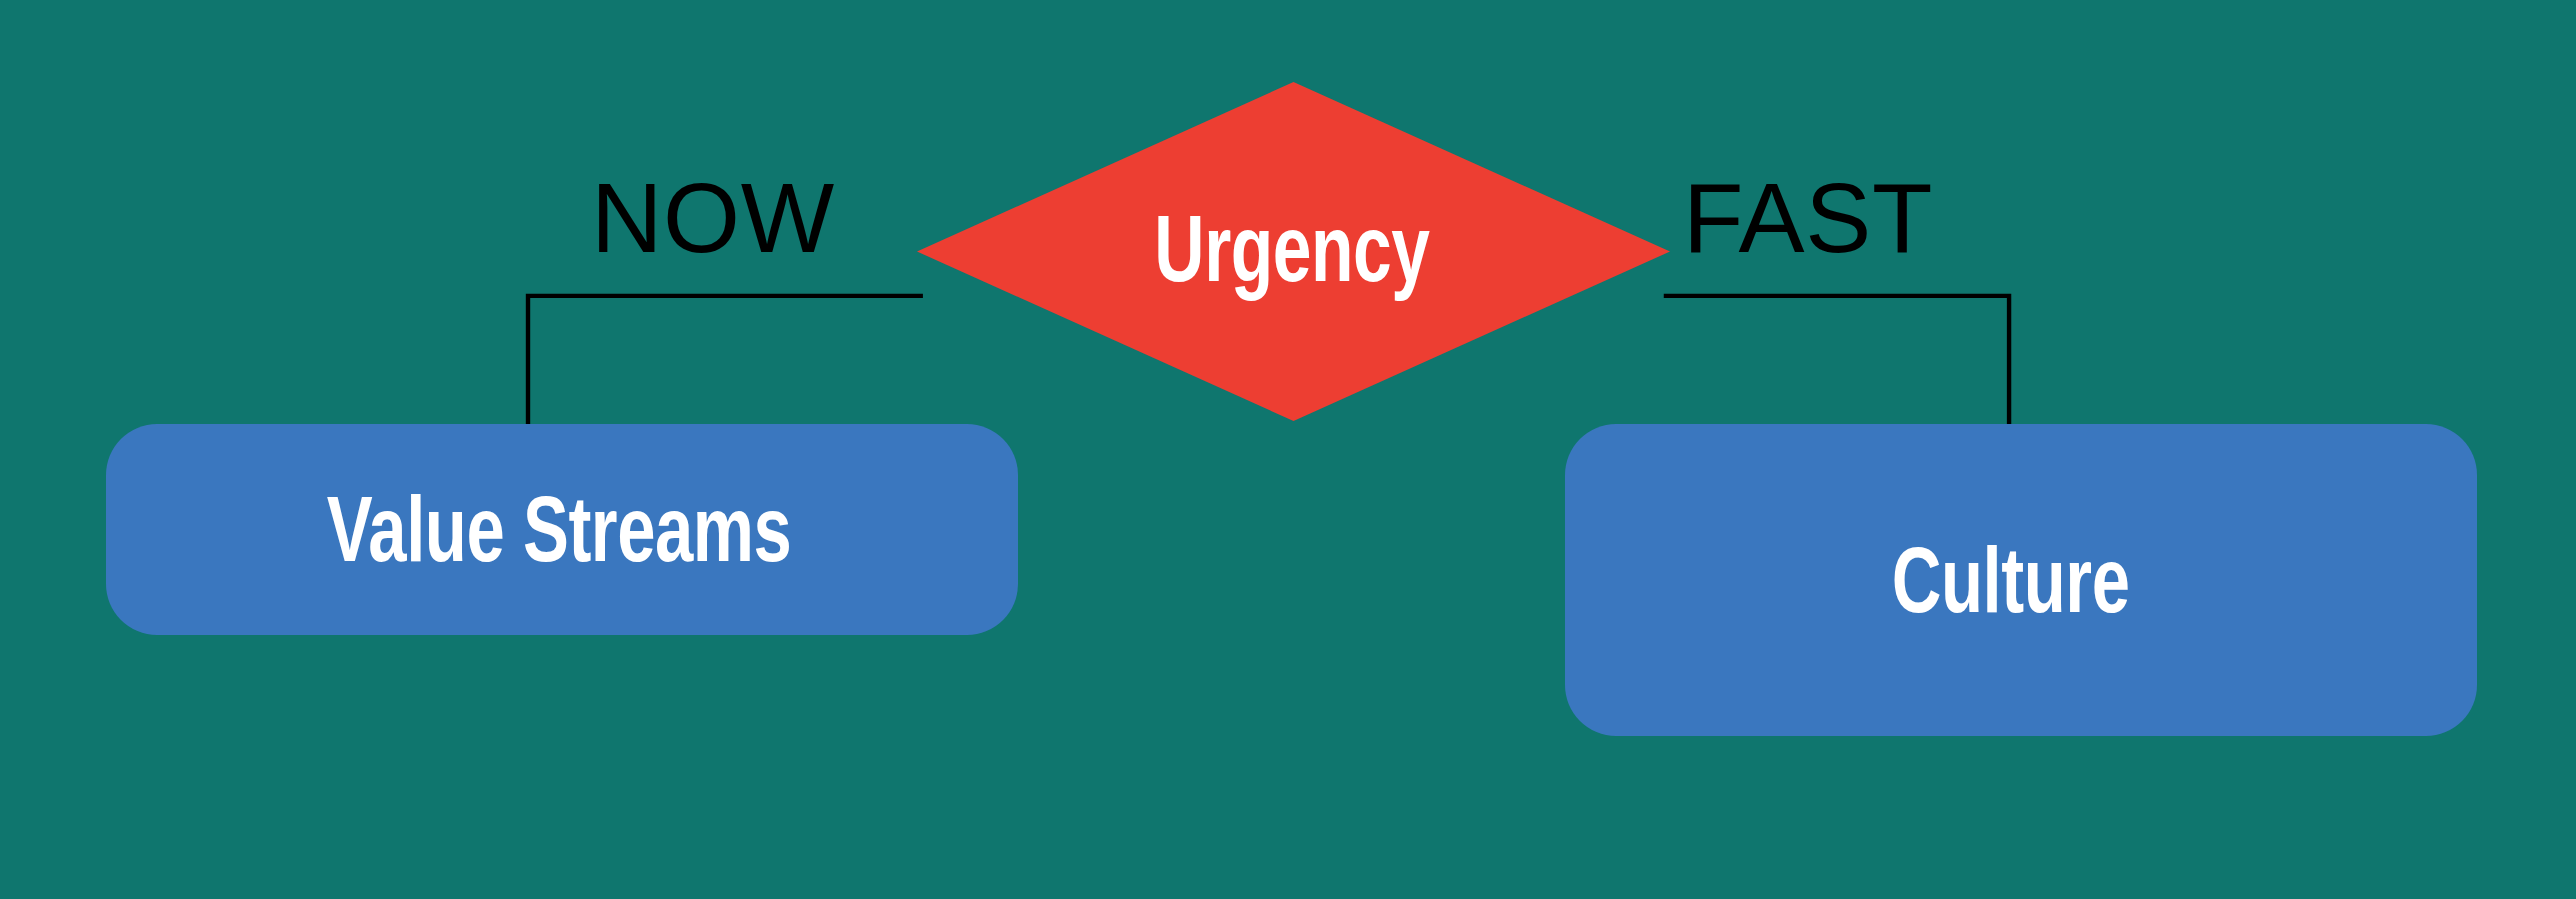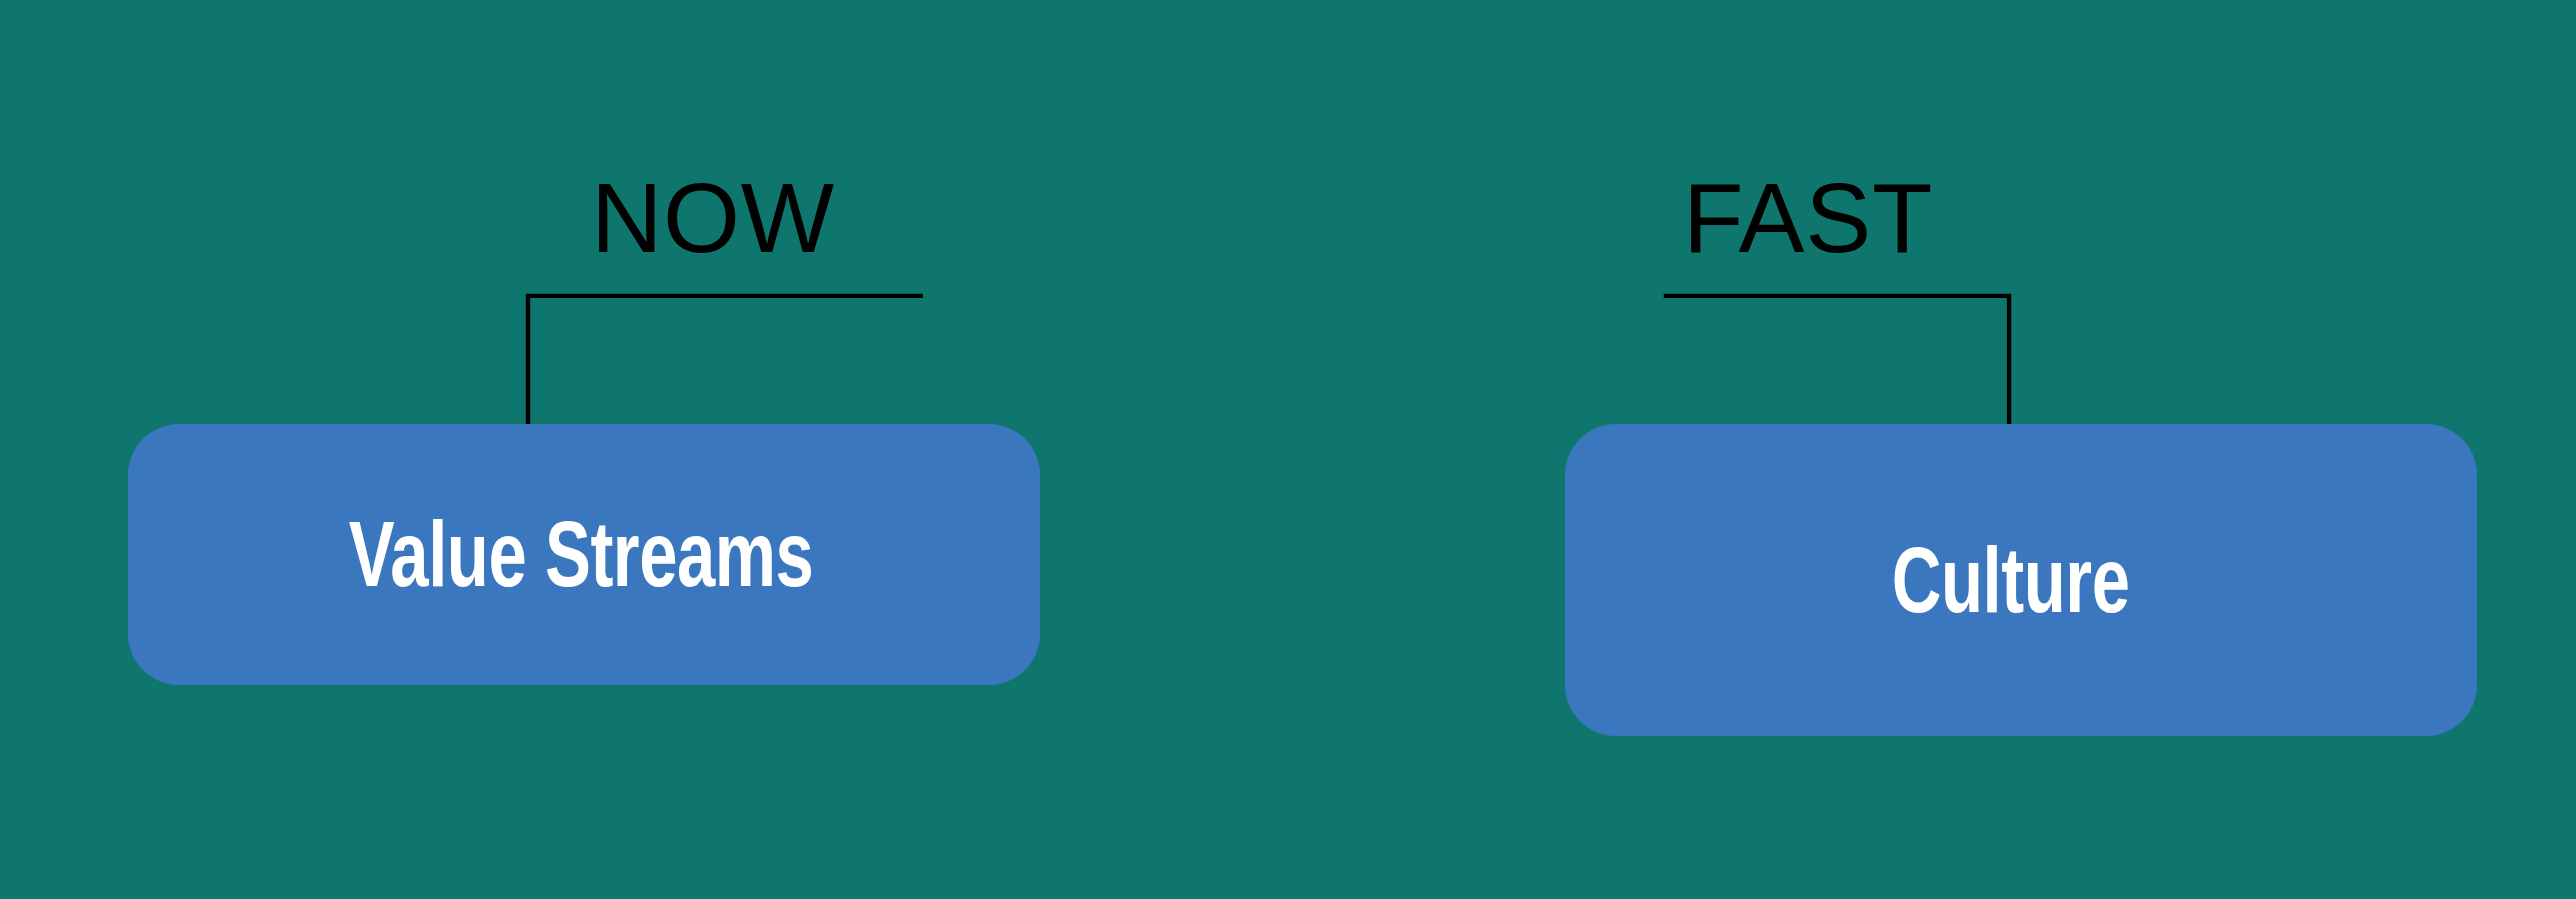--- a/index.html
+++ b/index.html
@@ -41,24 +41,24 @@
     font-size: 93px;
     line-height: 1;
     font-weight: 700;
     letter-spacing: -0.6px;
     transform: scaleX(0.74);
     transform-origin: center center;
     white-space: nowrap;
     text-align: center;
   }
   #node-value-streams {
-    left: 128px;
+    left: 106px;
     top: 424px;
     width: 912px;
-    height: 261px;
+    height: 211px;
   }
   #node-value-streams .node-box-label {
     margin-left: -6.3px;
   }
   #node-culture {
     left: 1565px;
     top: 424px;
     width: 912px;
     height: 312px;
   }
@@ -119,19 +119,23 @@
   </svg>
 
   <div class="edge-label" id="edge-label-now" style="color: rgb(0, 0, 0);">NOW</div>
 
   <div class="edge-label" id="edge-label-fast" style="color: rgb(0, 0, 0);">FAST</div>
 
   <div class="node-box" id="node-value-streams" style="background: rgb(58, 119, 191);">
     <span class="node-box-label" style="color: rgb(255, 255, 255);">Value Streams</span>
   </div>
 
+  <div id="node-urgency">
+    <div class="diamond-shape" style="background: rgb(237, 62, 50);"></div>
+    <span class="node-box-label" style="color: rgb(255, 255, 255);">Urgency</span>
+  </div>
 
   <div class="node-box" id="node-culture" style="background: rgb(58, 119, 191);">
     <span class="node-box-label" style="color: rgb(255, 255, 255);">Culture</span>
   </div>
 
 </div>
 
 
 </body></html>

